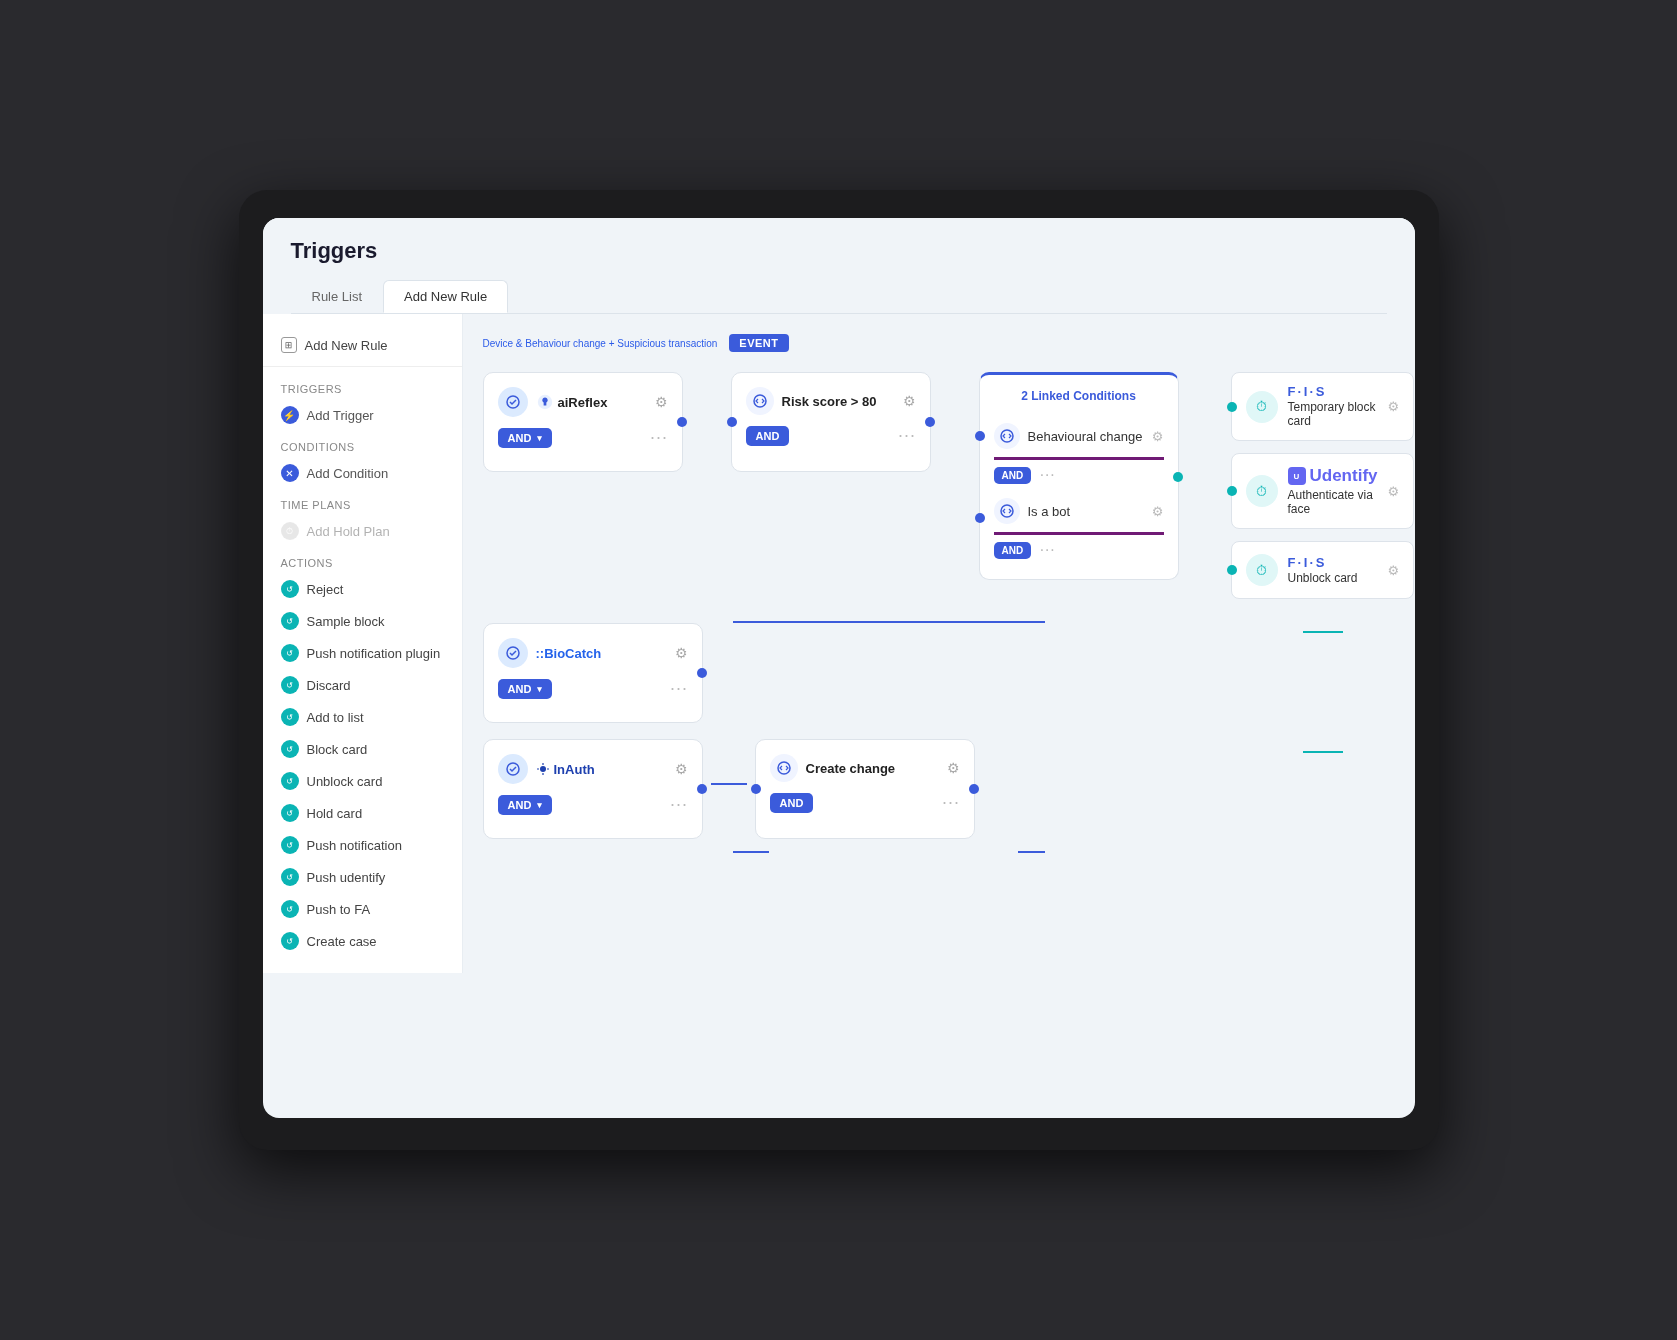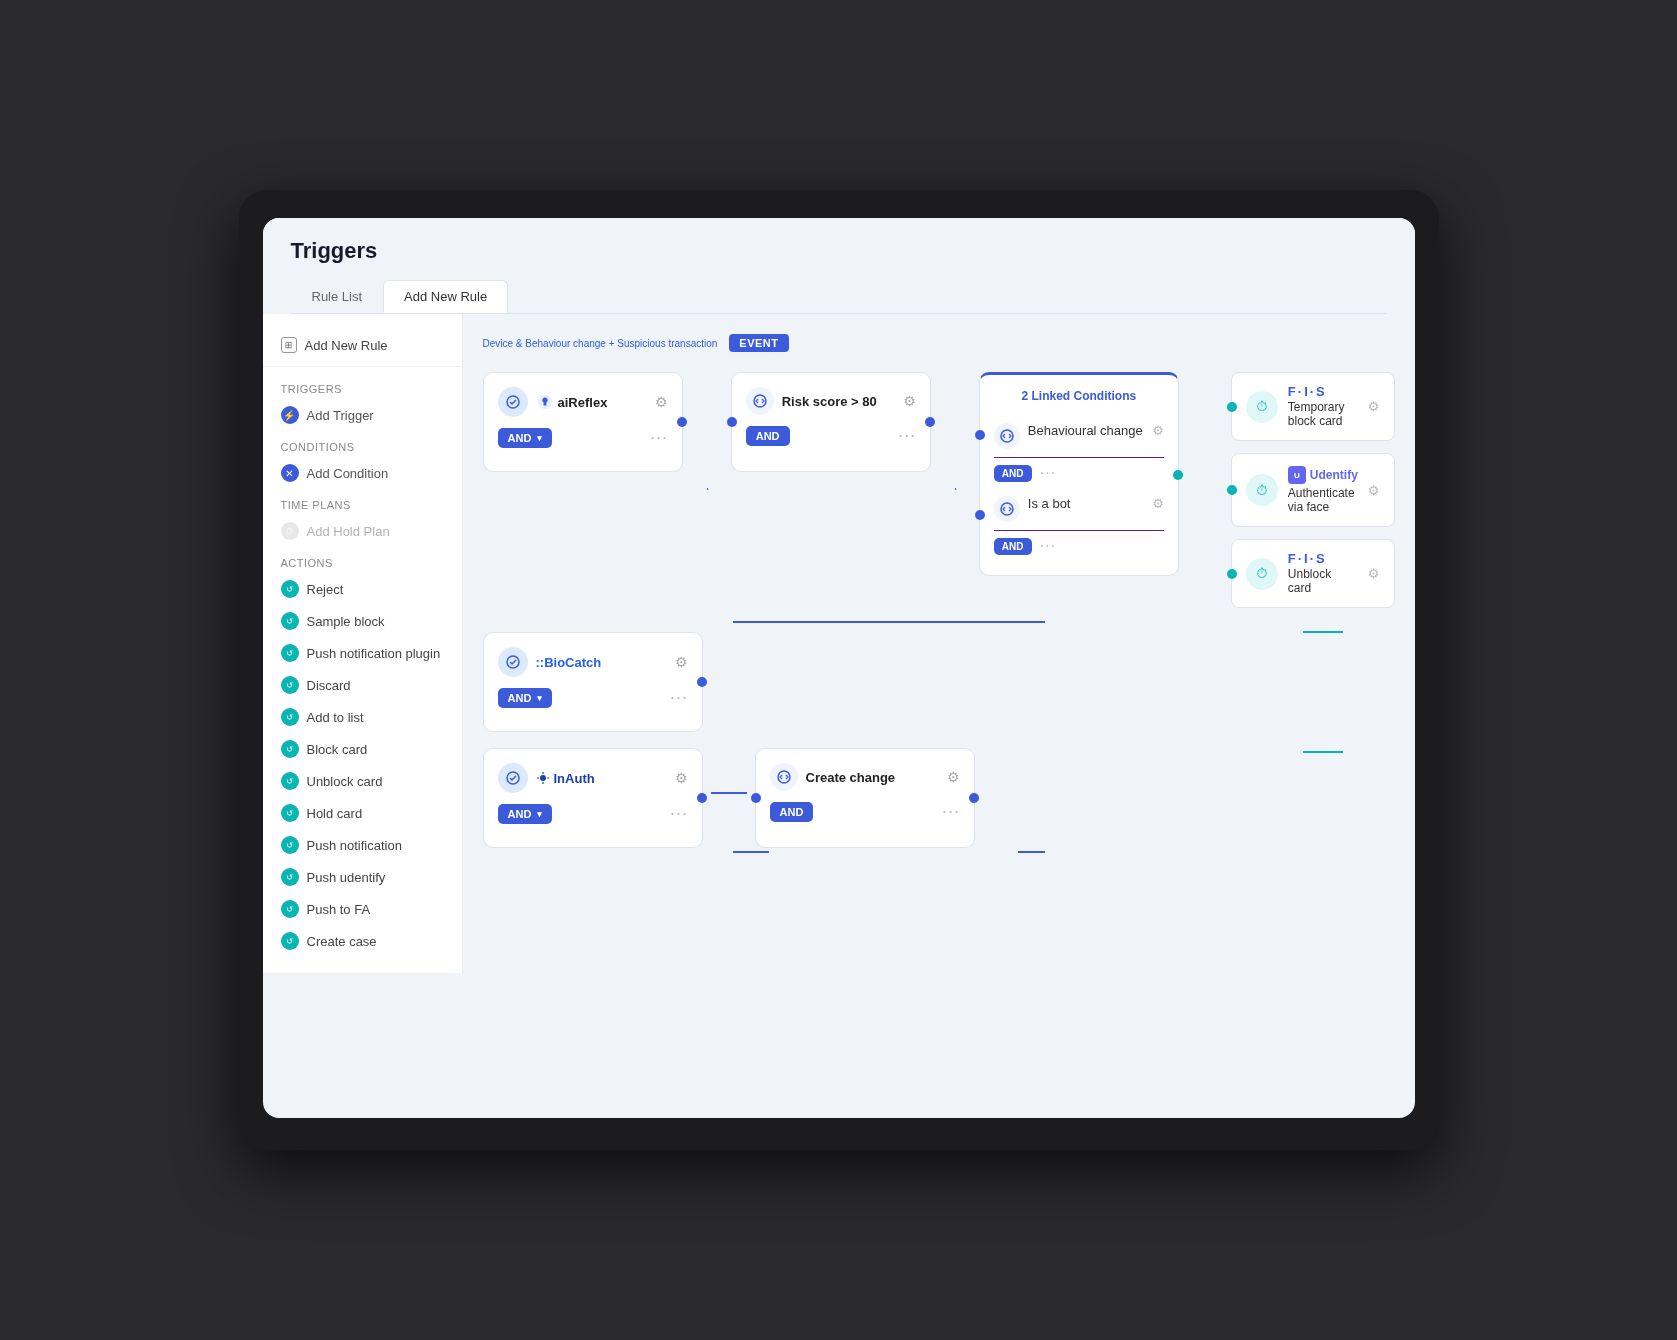--- a/index.html
+++ b/index.html
@@ -193,24 +193,24 @@
     }
     .linked-title {
       font-size: 12px;
       font-weight: 700;
       color: #3b5bdb;
       margin-bottom: 12px;
       text-align: center;
     }
     .condition-item {
       display: flex;
-      align-items: flex-start;
+      align-items: center;
       gap: 8px;
       padding: 8px 0;
-      border-bottom: 1px solid #701a75;
+      border-bottom: 3px solid #701a75;
     }
     .condition-item:last-of-type { border-bottom: none; }
     .condition-icon {
       width: 26px; height: 26px;
       border-radius: 50%;
       background: #f0f4ff;
       display: flex; align-items: center; justify-content: center;
       flex-shrink: 0;
     }
     .condition-text {
@@ -529,21 +529,21 @@
               <div class="action-card" style="position:relative;margin-top:4px;">
                 <div style="width:10px;height:10px;background:#0ab4b4;border-radius:50%;position:absolute;left:-5px;top:50%;transform:translateY(-50%);"></div>
                 <div class="action-icon-wrap">
                   <span style="color:#0ab4b4;font-size:14px;">⏱</span>
                 </div>
                 <div>
                   <div style="display:flex;align-items:center;gap:4px;">
                     <div style="width:18px;height:18px;background:#6366f1;border-radius:4px;display:flex;align-items:center;justify-content:center;">
                       <span style="color:white;font-size:8px;font-weight:700;">U</span>
                     </div>
-                    <span style="font-size:12px;font-weight:600;color:#6366f1;">Udentify</span>
+                    <span style="font-size:17px;font-weight:600;color:#6366f1;">Udentify</span>
                   </div>
                   <div style="font-size:12px;color:#333;margin-top:2px;">Authenticate via face</div>
                 </div>
                 <span style="color:#bbb;font-size:13px;margin-left:auto;cursor:pointer;">⚙</span>
               </div>
 
               <div class="action-card" style="position:relative;margin-top:4px;">
                 <div style="width:10px;height:10px;background:#0ab4b4;border-radius:50%;position:absolute;left:-5px;top:50%;transform:translateY(-50%);"></div>
                 <div class="action-icon-wrap">
                   <span style="color:#0ab4b4;font-size:14px;">⏱</span>

